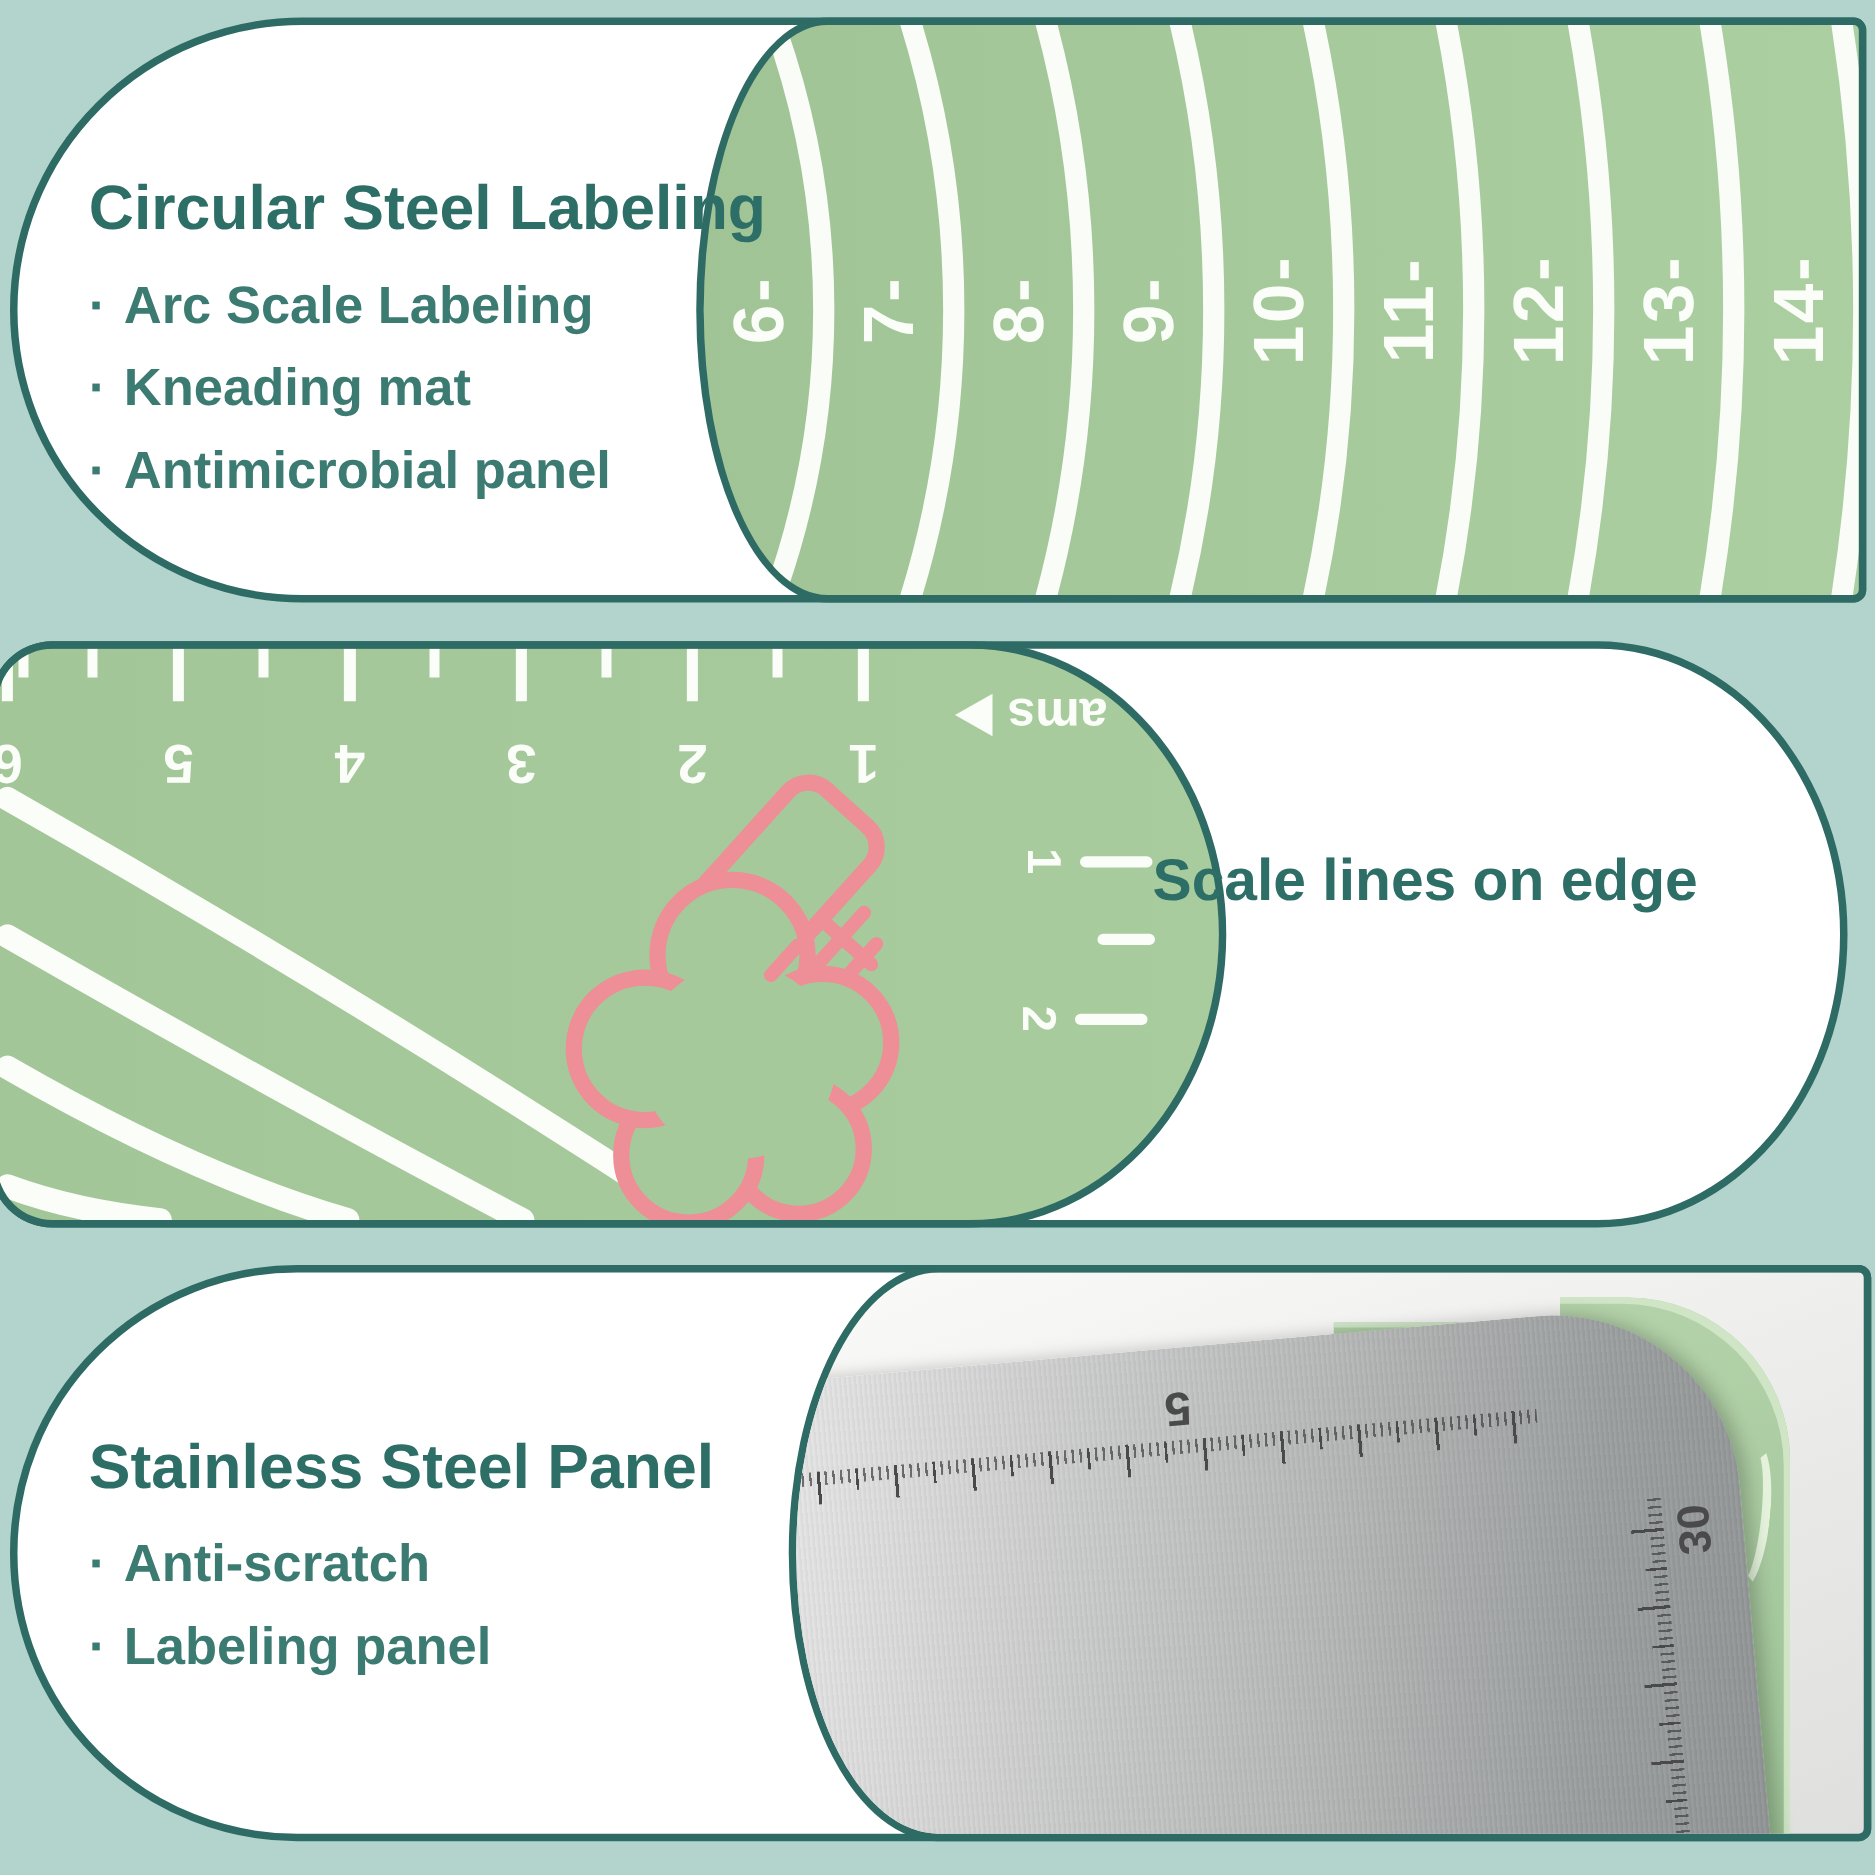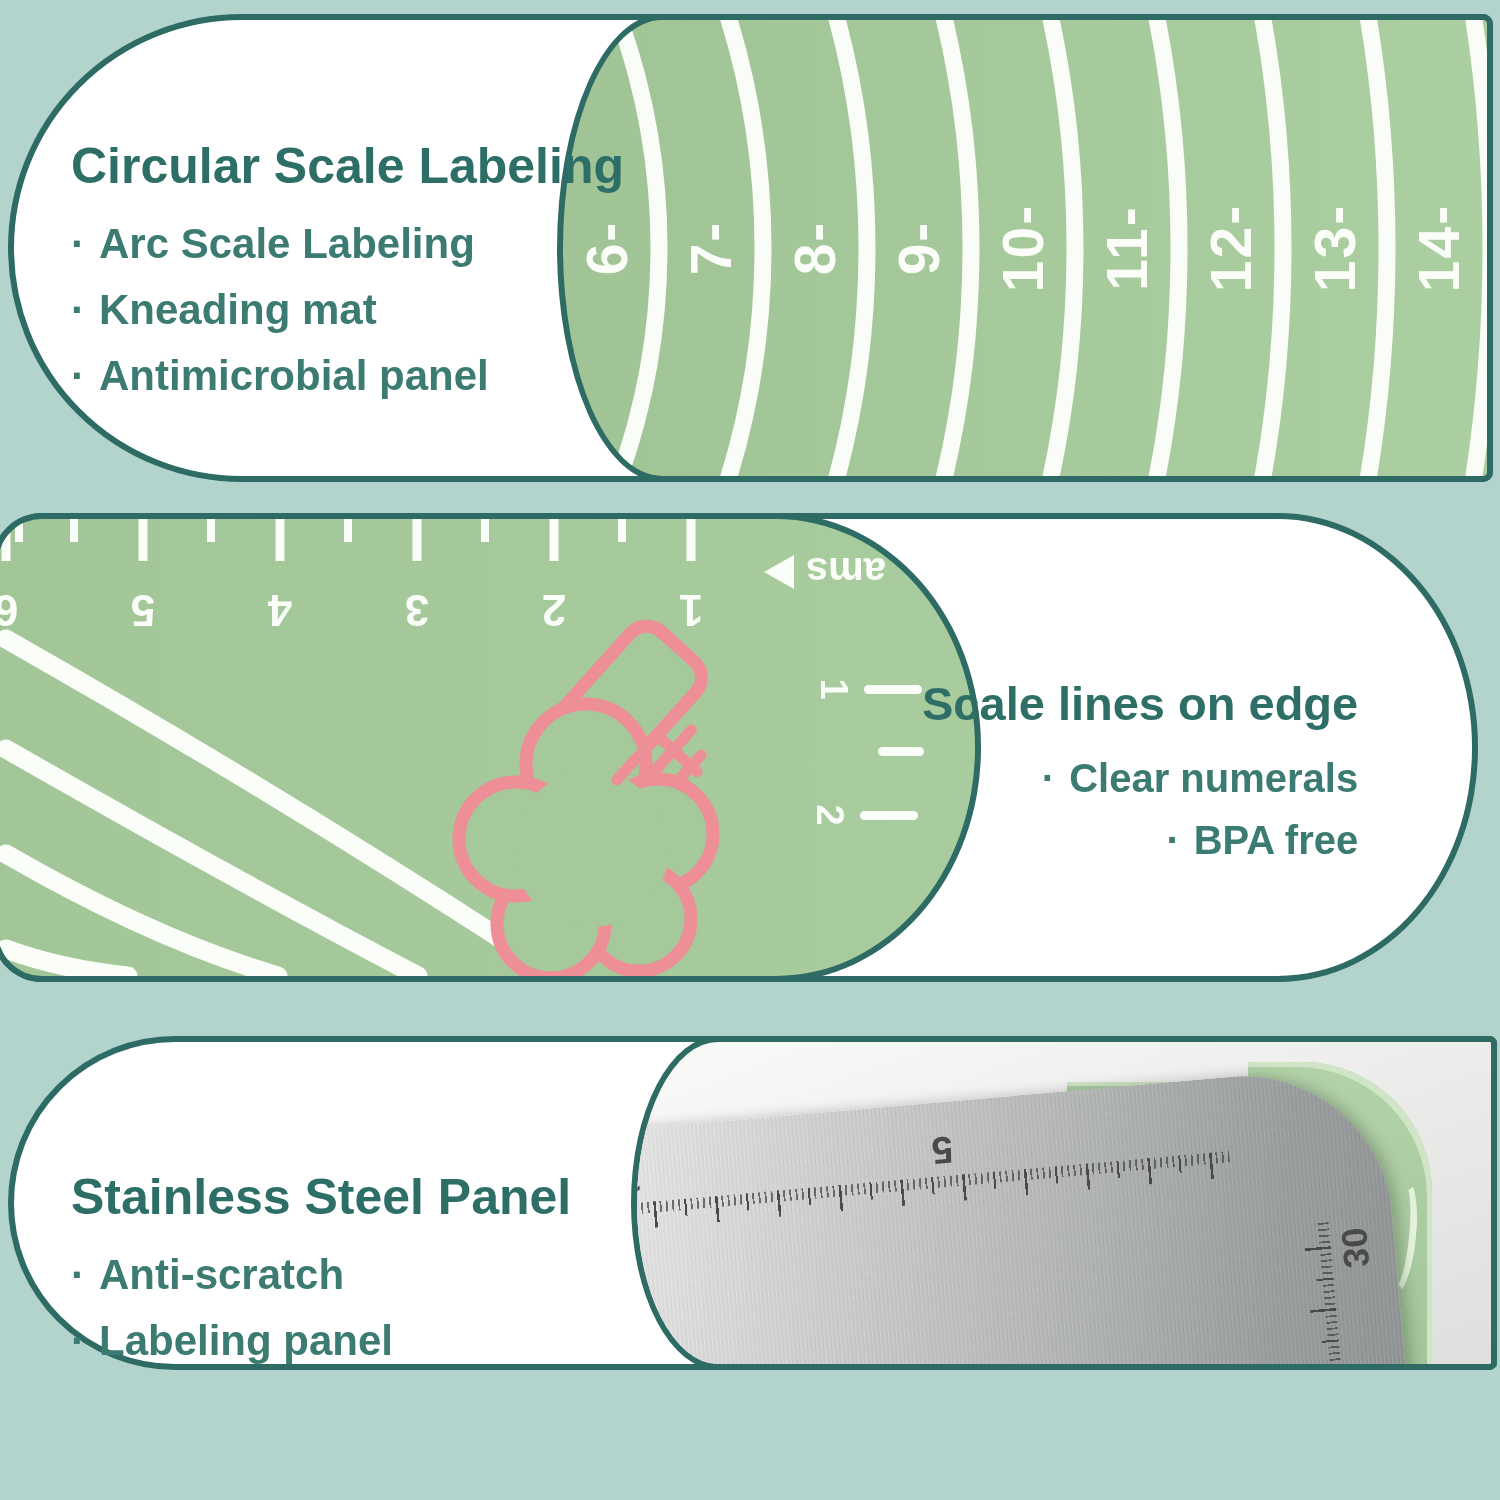--- a/index.html
+++ b/index.html
@@ -9,21 +9,21 @@
   }
   *{margin:0;padding:0;box-sizing:border-box}
   html,body{width:1500px;height:1500px}
   body{font-family:"Liberation Sans", sans-serif; background:var(--background);}
   .canvas{position:relative;width:1500px;height:1500px;overflow:hidden;background:var(--background);}
 
   
   .card{position:absolute;background:var(--card_bg);border:6px solid var(--teal_border);}
   .card1{left:8px;top:14px;width:1485px;height:468px;border-radius:234px 10px 10px 234px;}
   .card2{left:-8px;top:513px;width:1486px;height:469px;border-radius:50px 200px 200px 50px / 50px 234px 234px 50px;}
-  .card3{left:8px;top:1012px;width:1489px;height:334px;border-radius:230px 10px 10px 230px;margin-top:24px;}
+  .card3{left:8px;top:1012px;width:1489px;height:461px;border-radius:230px 10px 10px 230px;}
 
   .textblock{position:absolute;z-index:3;}
   .heading{color:var(--heading);font-weight:700;font-size:50px;letter-spacing:0px;white-space:nowrap;}
   .bullets{list-style:none;margin-top:16px;}
   .bullets li{color:var(--body_text);font-size:42px;line-height:66px;white-space:nowrap;font-weight:bold;}
   .bullets li::before{content:"\00B7";font-weight:700;margin-right:14px;}
 
   .tb1{left:57px;top:117px;}
   .tb2{left:924px;top:157px;text-align:right;}
   .tb2 .heading{font-size:47px;}
@@ -117,21 +117,21 @@
   .r3side{position:absolute;left:745px;top:160px;transform:rotate(90deg) scaleX(-1);
     color:var(--tick_dark);font-size:36px;font-weight:600;}
 </style>
 </head>
 <body>
 
 <div class="canvas">
 
   <div class="card card1">
     <div class="textblock tb1">
-      <div class="heading">Circular Scale Labeling</div>
+      <div class="heading">Circular Steel Labeling</div>
       <ul class="bullets">
 
       <li>Arc Scale Labeling</li>
           <li>Kneading mat</li>
           <li>Antimicrobial panel</li>
         </ul>
     </div>
     <div class="photo1">
       <svg viewBox="0 0 924 456">
         <g fill="none" stroke="#fafcf7" stroke-width="17">
@@ -206,25 +206,20 @@
         <g transform="rotate(-48 170 70)" stroke="#ee8e96" stroke-width="11" stroke-linecap="round">
           <line x1="140" y1="98" x2="172" y2="98"></line>
           <line x1="200" y1="100" x2="200" y2="152"></line>
           <line x1="173" y1="120" x2="227" y2="120"></line>
           <line x1="181" y1="144" x2="215" y2="144"></line>
         </g>
       </svg>
     </div>
     <div class="textblock tb2">
       <div class="heading">Scale lines on edge</div>
-      <ul class="bullets">
-
-      <li>Clear numerals</li>
-          <li>BPA free</li>
-        </ul>
     </div>
   </div>
 
   <div class="card card3">
     <div class="textblock tb3">
       <div class="heading">Stainless Steel Panel</div>
       <ul class="bullets">
 
           <li>Anti-scratch</li>
           <li>Labeling panel</li>

